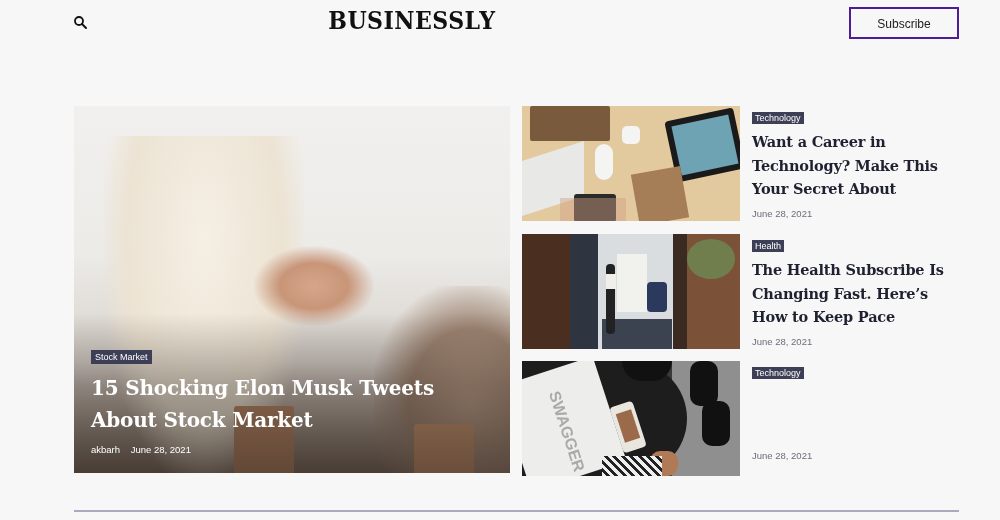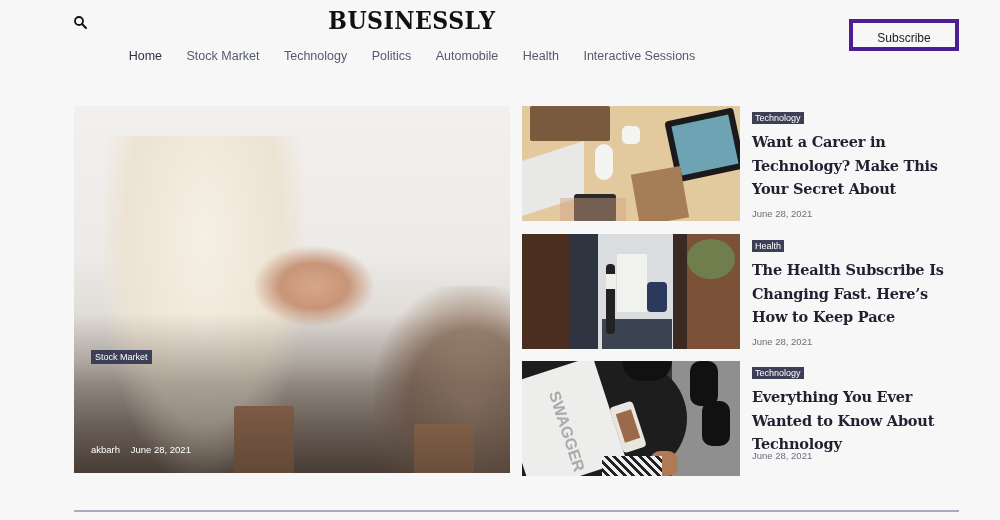--- a/index.html
+++ b/index.html
@@ -15,23 +15,23 @@
       position: absolute; left: 72px; top: 14px; width: 18px; height: 18px; cursor: pointer;
     }
     .logo {
       position: absolute; left: 0; right: 0; top: 6px; text-align: center;
       font-family: "DejaVu Serif", serif; font-weight: bold; font-size: 24px;
       letter-spacing: 0.5px; color: #111;
     }
     .logo span { display: inline-block; transform: scaleX(0.92); }
     .subscribe {
       position: absolute; left: 849px; top: 7px; width: 110px; height: 32px;
-      border: 4px solid #4c1d95; background: transparent; font-size: 12px;
+      border: 2px solid #4c1d95; background: transparent; font-size: 12px;
       font-family: "Liberation Sans", sans-serif; color: #222; cursor: pointer;
-      line-height: 30px; text-align: center; margin-top: 12px;
+      line-height: 30px; text-align: center;
     }
     .nav {
       position: absolute; left: 0; right: 0; top: 49px; text-align: center;
       font-size: 12.5px; color: #555a70;
     }
     .nav a { display: inline-block; margin: 0 10.5px; text-decoration: none; color: #555a70; cursor: pointer; }
     .nav a.active { color: #2e3040; }
 
     .hero {
       position: absolute; left: 74px; top: 106px; width: 436px; height: 367px; overflow: hidden;
@@ -83,39 +83,31 @@
 
 <div class="header">
   <div class="search-btn">
     <svg width="18" height="18" viewBox="0 0 18 18">
       <circle cx="7" cy="7" r="4" fill="none" stroke="#111" stroke-width="1.8"></circle>
       <line x1="10" y1="10" x2="14" y2="14" stroke="#111" stroke-width="2" stroke-linecap="round"></line>
     </svg>
   </div>
   <div class="logo"><span>BUSINESSLY</span></div>
   <button class="subscribe">Subscribe</button>
-  <nav class="nav">
-    <a class="active">Home</a>
-    <a>Stock Market</a>
-    <a>Technology</a>
-    <a>Politics</a>
-    <a>Automobile</a>
-    <a>Health</a>
-    <a>Interactive Sessions</a>
-  </nav>
 </div>
 
 <div class="hero">
   <div class="bg1"></div>
   <div class="bg2"></div>
   <div class="bg3"></div>
   <div class="bg4"></div>
   <div class="bg5"></div>
   <div class="shade"></div>
   <span class="cat">Stock Market</span>
+  <div class="title">15 Shocking Elon Musk Tweets About Stock Market</div>
   <div class="meta">
     <span>akbarh</span>
     <span>June 28, 2021</span>
   </div>
 </div>
 
 <div class="card" style="top:106px;">
   <div class="thumb t1">
     <div class="shape" style="left:8px;top:0;width:80px;height:35px;background:#7a5a3c;border-radius:2px;"></div>
     <div class="shape" style="left:0;top:45px;width:62px;height:55px;background:#e8e8e6;transform:skewY(-18deg);"></div>
@@ -159,17 +151,16 @@
     <div class="shape" style="left:40px;top:28px;width:12px;height:75px;color:#aaa;font-size:16px;font-weight:bold;writing-mode:vertical-rl;transform:rotate(-18deg);font-family:'Liberation Sans',sans-serif;">SWAGGER</div>
     <div class="shape" style="left:94px;top:42px;width:24px;height:48px;background:#e9e6e0;border-radius:4px;transform:rotate(-18deg);"></div>
     <div class="shape" style="left:98px;top:50px;width:16px;height:30px;background:#9a6a4a;transform:rotate(-18deg);"></div>
     <div class="shape" style="left:100px;top:0;width:50px;height:20px;background:#111;border-radius:0 0 25px 25px;"></div>
     <div class="shape" style="left:128px;top:90px;width:28px;height:25px;background:#b07a56;border-radius:10px;"></div>
     <div class="shape" style="left:168px;top:0;width:28px;height:45px;background:#111;border-radius:10px;"></div>
     <div class="shape" style="left:180px;top:40px;width:28px;height:45px;background:#111;border-radius:10px;"></div>
     <div class="shape" style="left:80px;top:95px;width:60px;height:20px;background:repeating-linear-gradient(45deg,#eee 0 3px,#222 3px 6px);"></div>
   </div>
   <span class="cat">Technology</span>
-  <div class="title">Everything You Ever Wanted to Know About Technology</div>
   <div class="date" style="top:89px;">June 28, 2021</div>
 </div>
 
 <div class="divider"></div>
 
 </body></html>

